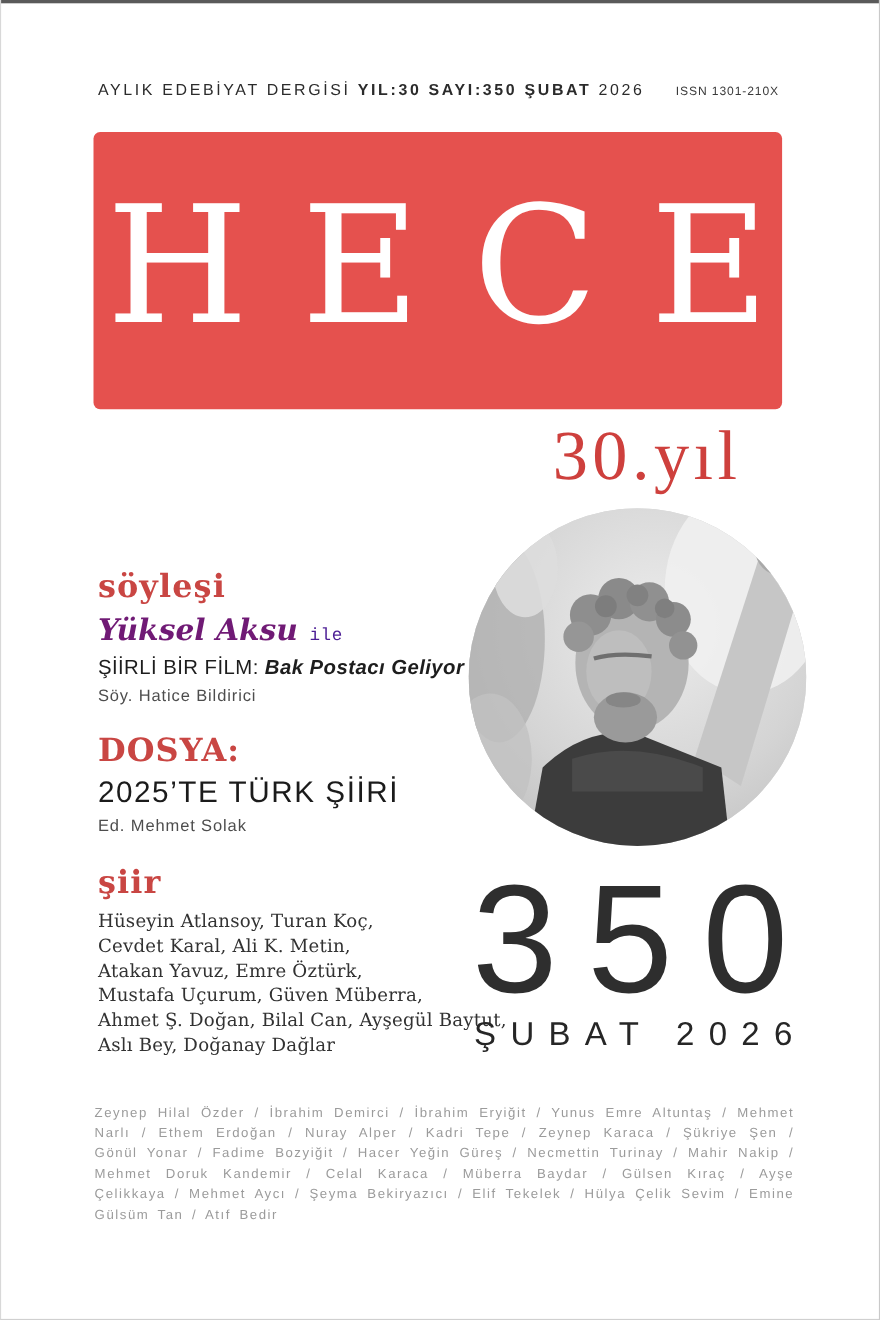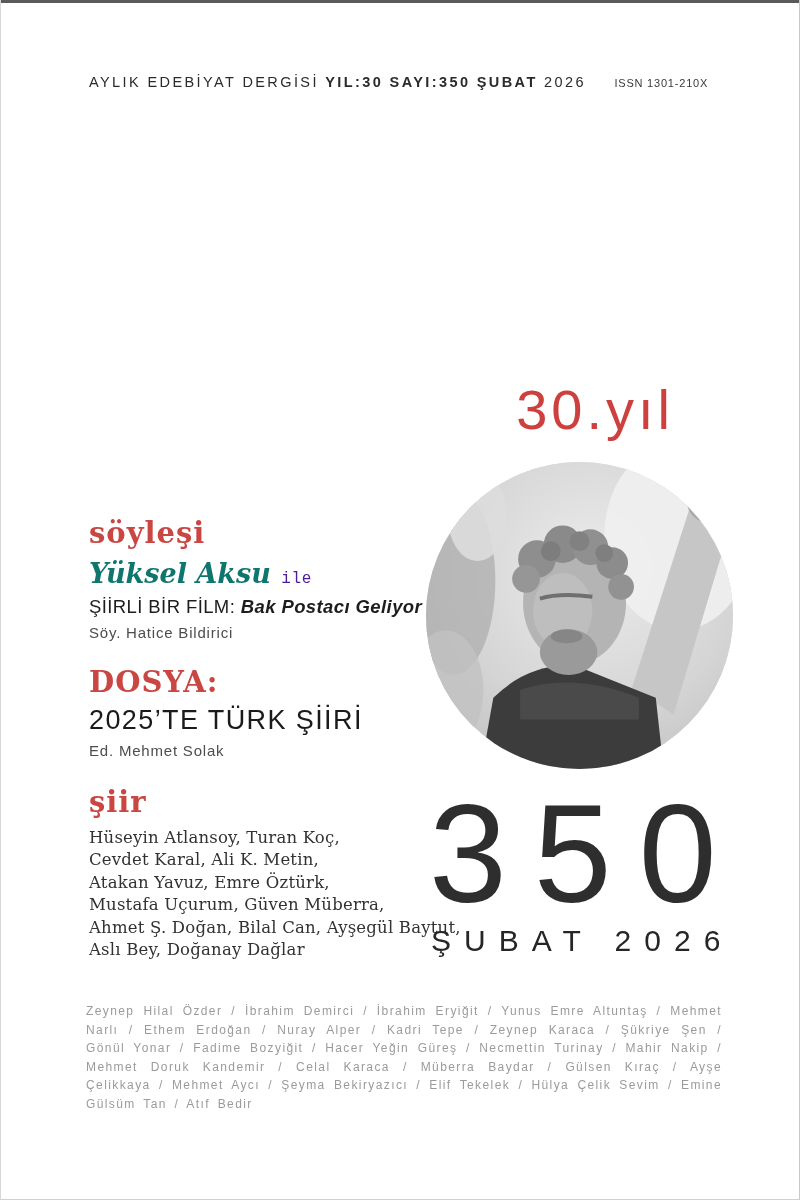--- a/index.html
+++ b/index.html
@@ -37,41 +37,41 @@
     display:flex; align-items:center; justify-content:center;
   }
   .masthead-title {
     font-family:"DejaVu Serif", serif;
     font-size:148px; line-height:1;
     color:#ffffff; letter-spacing:48px; padding-left:48px;
     transform:translateY(-4px);
   }
   .anniversary {
     position:absolute; top:382px; right:125px;
-    font-family:Liberation Sans, sans-serif;
-    font-size:56px; line-height:1; color:#ce403d; letter-spacing:4px;
+    font-family:Liberation Serif, serif;
+    font-size:64px; line-height:1; color:#ce403d; letter-spacing:4px;
   }
 
   
   .cover-photo {
     position:absolute; left:425px; top:462px; width:307px; height:307px;
     border-radius:50%; overflow:hidden; background:#d6d6d6;
   }
   .cover-photo svg { display:block; width:100%; height:100%; }
 
   
   .left-col { position:absolute; left:88px; top:518px; width:345px; }
   .section-label {
     font-family:"DejaVu Serif", serif; font-weight:700;
     font-size:29px; color:#c94643; letter-spacing:1px; line-height:1.1;
   }
   .guest-line { margin-top:8px; white-space:nowrap; }
   .guest-name {
     font-family:"DejaVu Serif", serif; font-weight:700; font-style:italic;
-    font-size:27px; color:#0f766e;
+    font-size:27px; color:#701a75;
   }
   .guest-suffix { font-size:16px; color:#4c1d95; letter-spacing:0.6px; margin-left:6px;font-family:Liberation Mono, monospace; }
   .film-line { margin-top:7px; font-size:18.5px; color:#1d1d1d; letter-spacing:0.4px; white-space:nowrap; }
   .film-title { font-weight:700; font-style:italic; }
   .small-byline { margin-top:6px; font-size:15px; color:#4d4d4d; letter-spacing:0.8px; }
   .dossier-label { margin-top:26px; }
   .dossier-title { margin-top:6px; font-size:27px; color:#1b1b1b; letter-spacing:1.4px; white-space:nowrap; }
   .poetry-label { margin-top:28px; }
   .poet-lines { margin-top:8px; }
   .poet-line {
@@ -109,20 +109,23 @@
     <span class="b">YIL:30</span>
     <span> </span>
     <span class="b">SAYI:350</span>
     <span> </span>
     <span class="b">ŞUBAT</span>
     <span> </span>
     <span>2026</span>
     <span class="issn">ISSN 1301-210X</span>
   </div>
 
+  <div class="masthead-box">
+    <div class="masthead-title">HECE</div>
+  </div>
   <div class="anniversary">30.yıl</div>
 
   <div class="cover-photo">
     <svg viewBox="0 0 310 310" aria-hidden="true">
       <defs>
         <radialGradient id="bg" cx="55%" cy="35%" r="80%">
           <stop offset="0%" stop-color="#ececec"></stop>
           <stop offset="60%" stop-color="#d4d4d4"></stop>
           <stop offset="100%" stop-color="#bdbdbd"></stop>
         </radialGradient>

